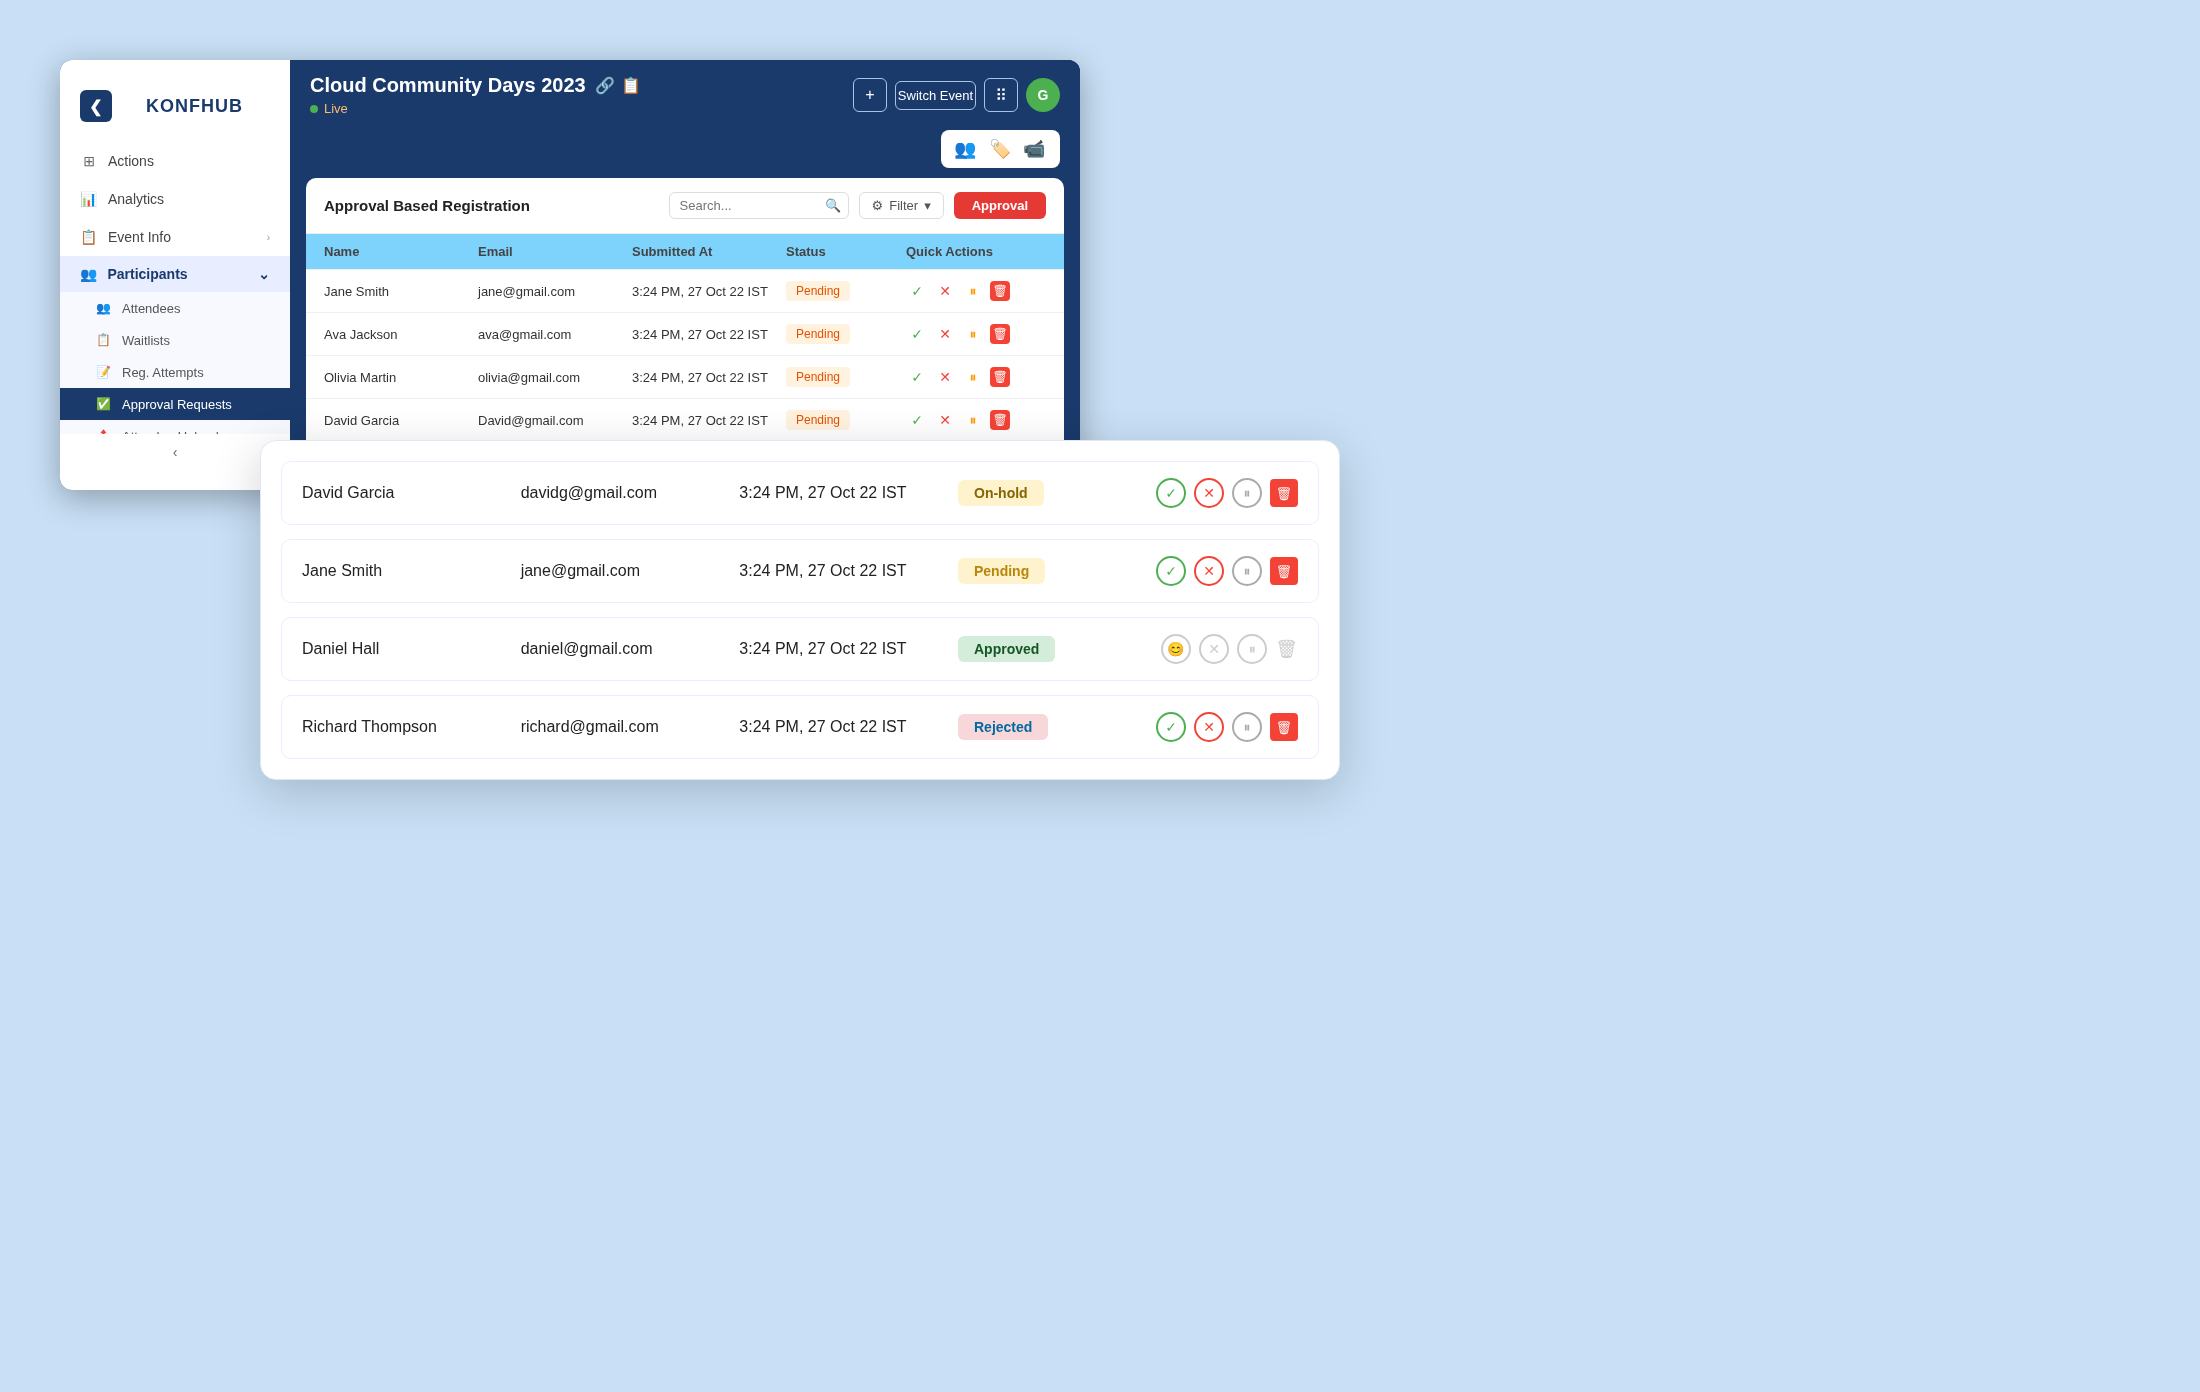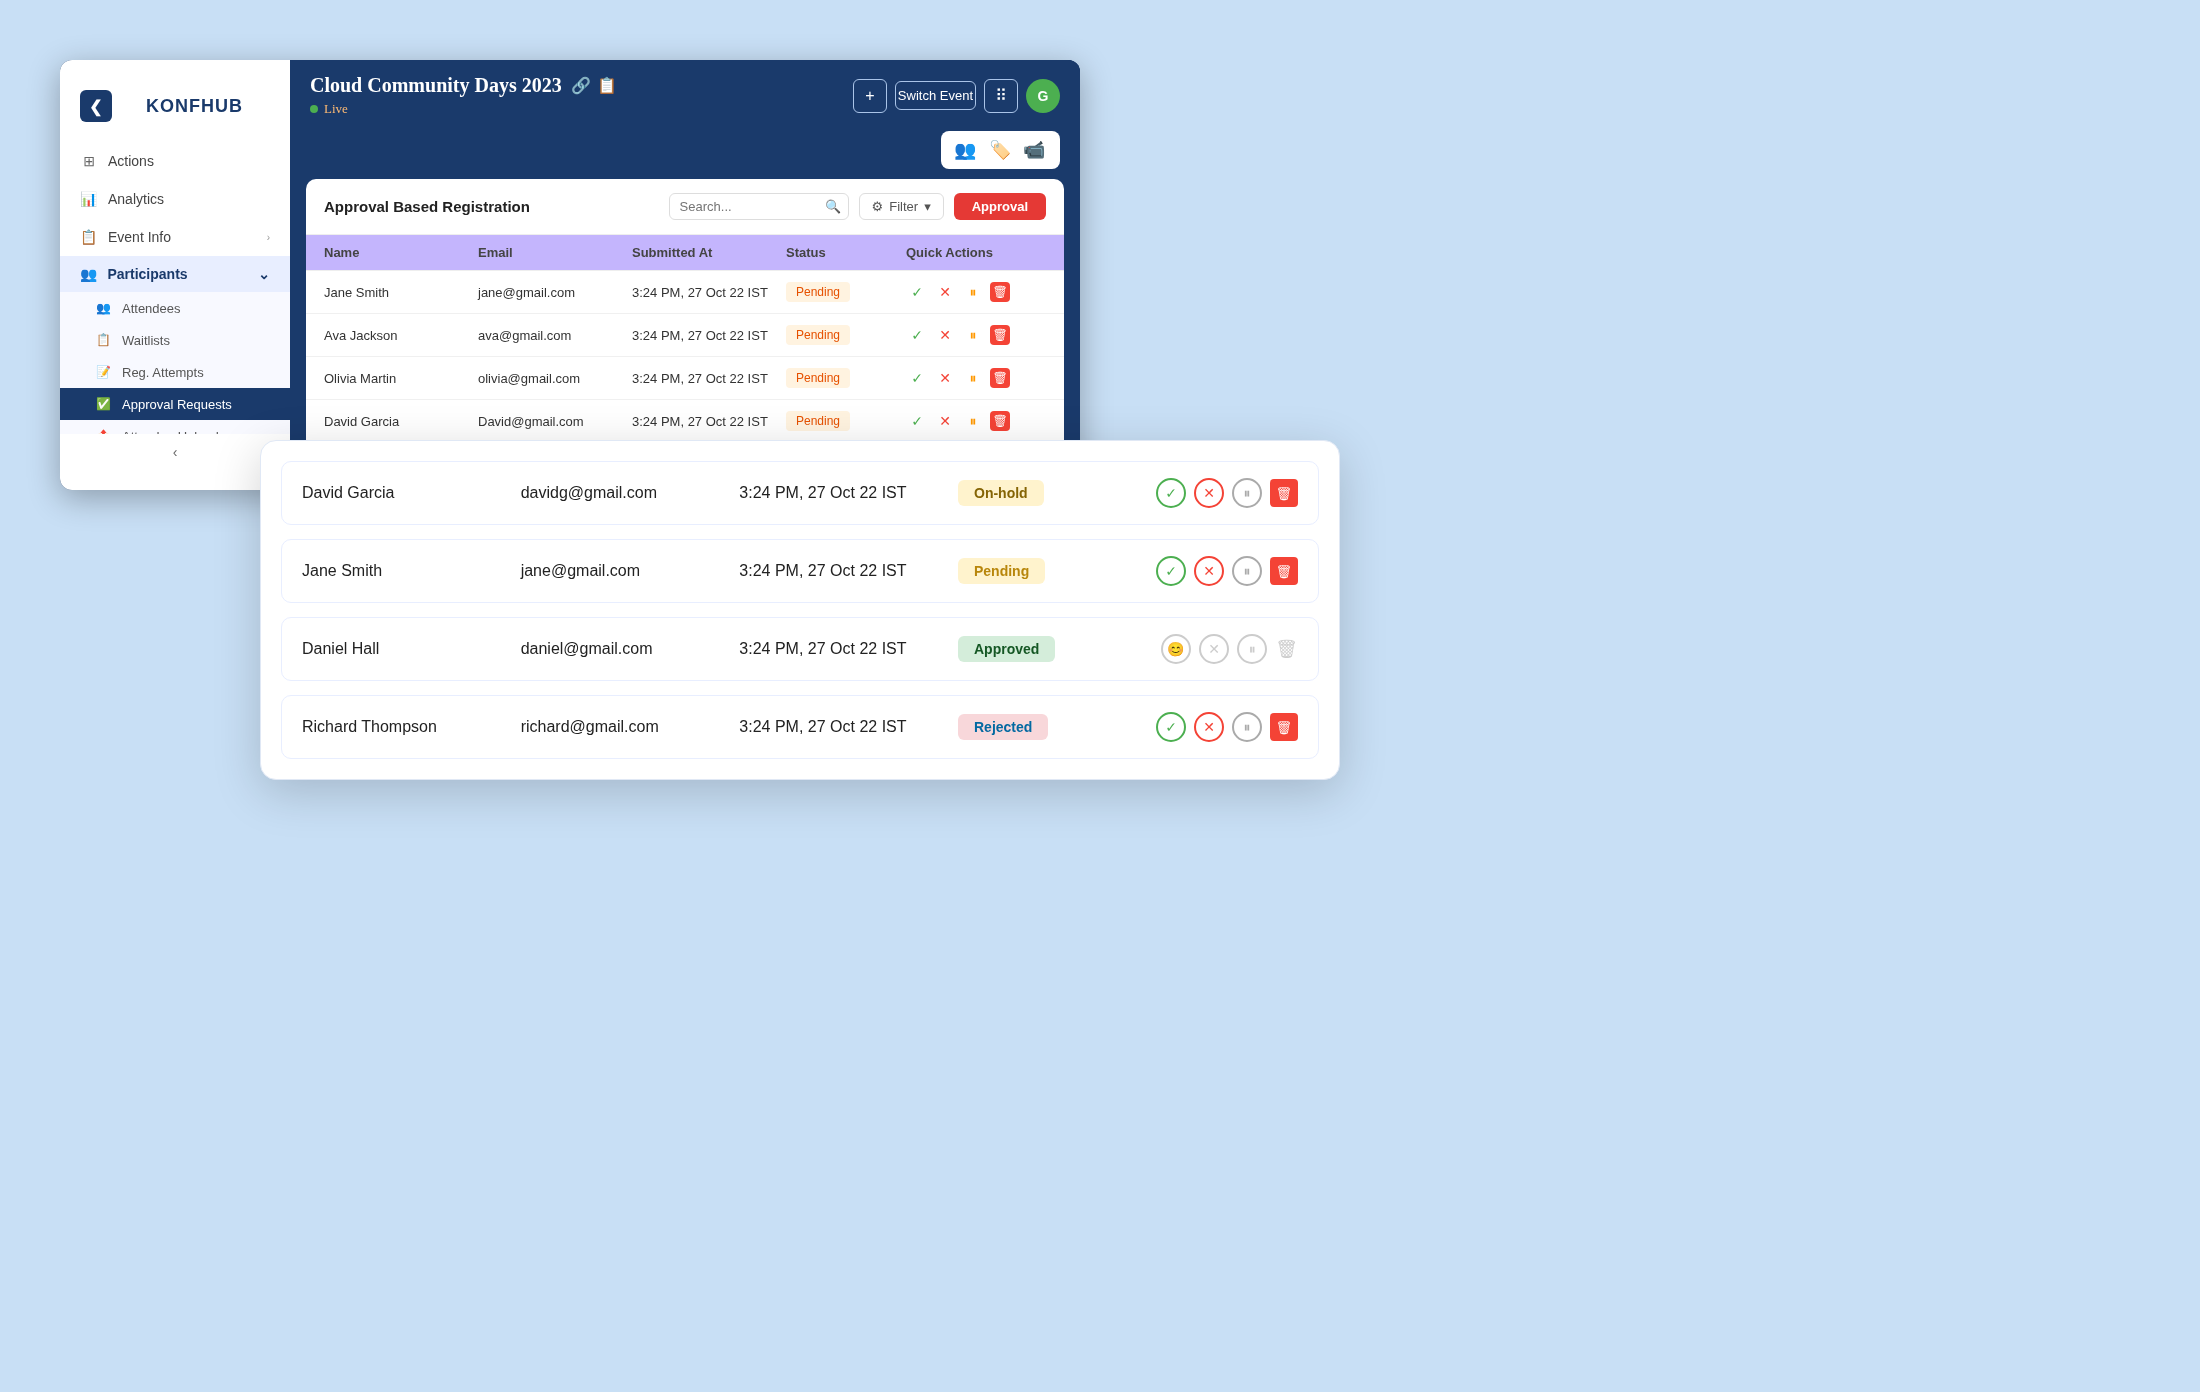--- a/index.html
+++ b/index.html
@@ -153,21 +153,21 @@
 
     
     .top-bar {
       display: flex;
       align-items: center;
       justify-content: space-between;
       padding: 14px 20px;
       background: #1a3a6b;
     }
 
-    .event-info { color: #fff; font-family: Liberation Serif, serif; }
+    .event-info { color: #fff; }
     .event-title {
       font-size: 20px;
       font-weight: 700;
       color: #fff;
       display: flex;
       align-items: center;
       gap: 10px;
     }
 
     .event-title-icons {
@@ -321,21 +321,21 @@
 
     
     .reg-table {
       flex: 1;
       overflow: hidden;
     }
 
     .table-header {
       display: grid;
       grid-template-columns: 1fr 1fr 1fr 120px 140px;
-      background: #c4b5fd;
+      background: #7dd3fc;
       border-bottom: 1px solid #eee;
       padding: 10px 18px;
     }
 
     .table-header-cell {
       font-size: 13px;
       font-weight: 600;
       color: #444;
     }
 

